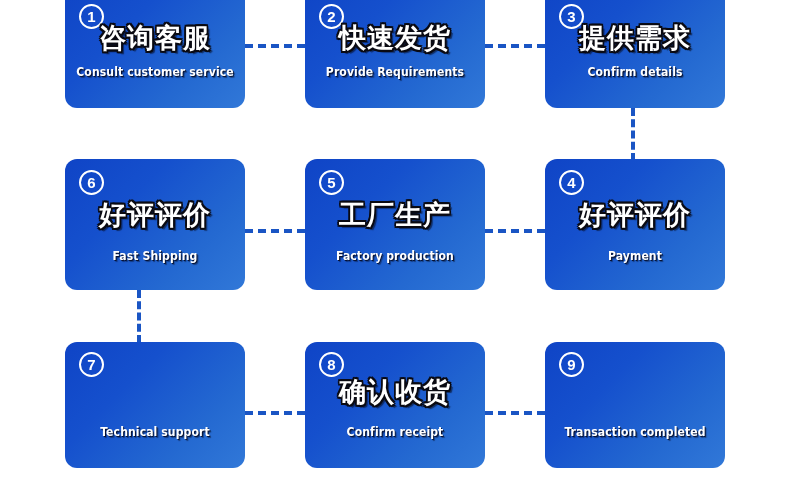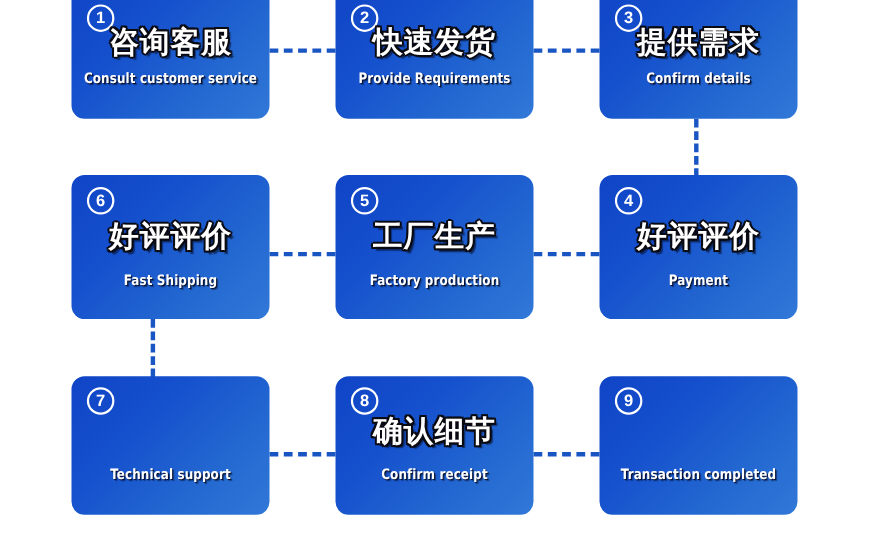--- a/index.html
+++ b/index.html
@@ -166,21 +166,21 @@
     <div class="step-title-en">Payment</div>
   </div>
 
   <div class="step-card row-bottom col-a">
     <div class="step-badge">7</div>
     <div class="step-title-en">Technical support</div>
   </div>
 
   <div class="step-card row-bottom col-b">
     <div class="step-badge">8</div>
-    <div class="step-title-cn">确认细节</div>
+    <div class="step-title-cn">确认收货</div>
     <div class="step-title-en">Confirm receipt</div>
   </div>
 
   <div class="step-card row-bottom col-c">
     <div class="step-badge">9</div>
     <div class="step-title-en">Transaction completed</div>
   </div>
 
 </div>
 

